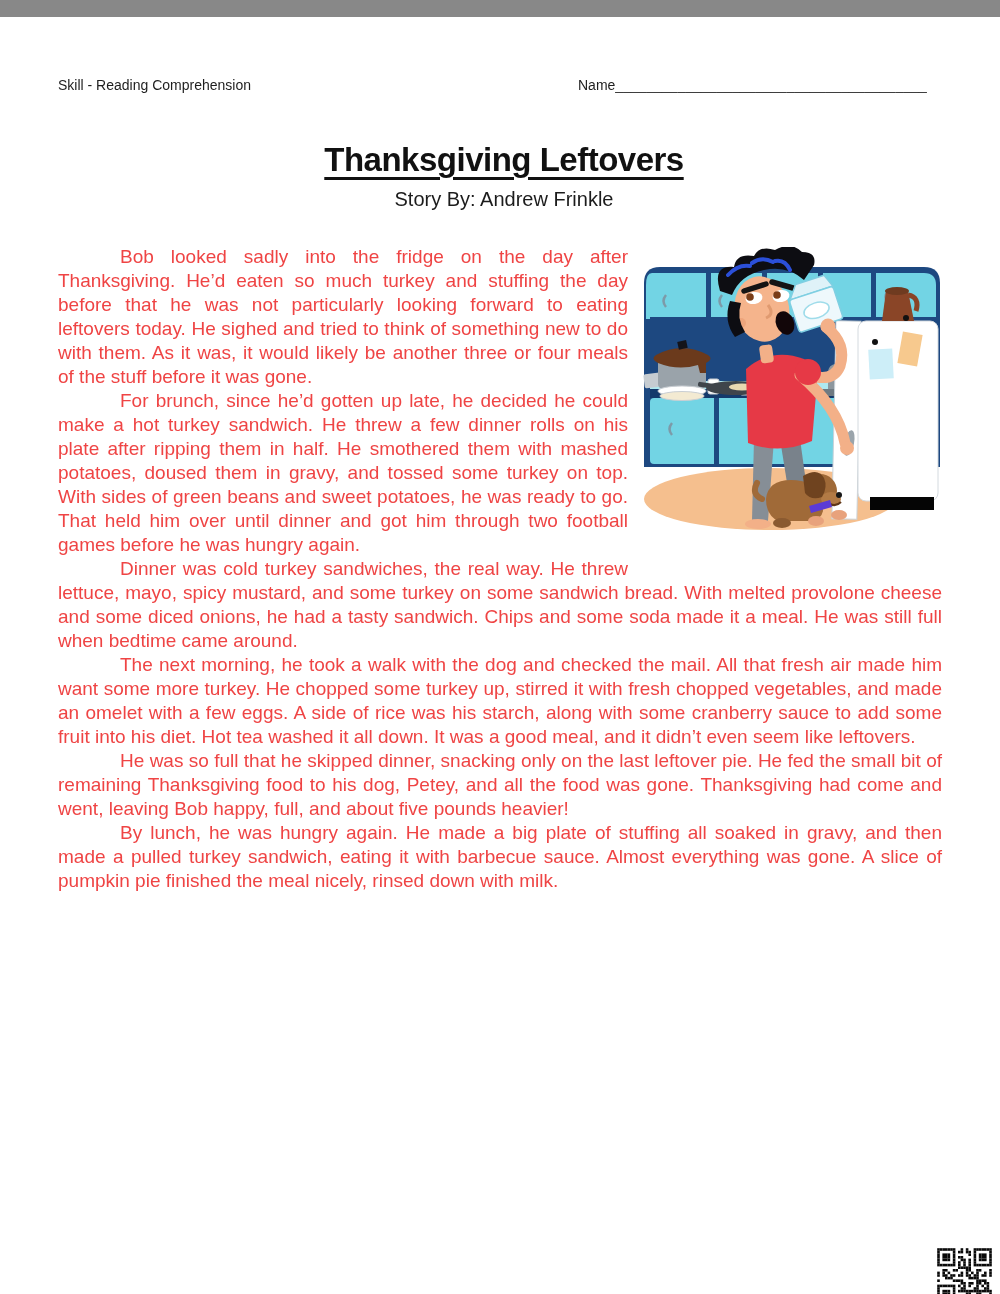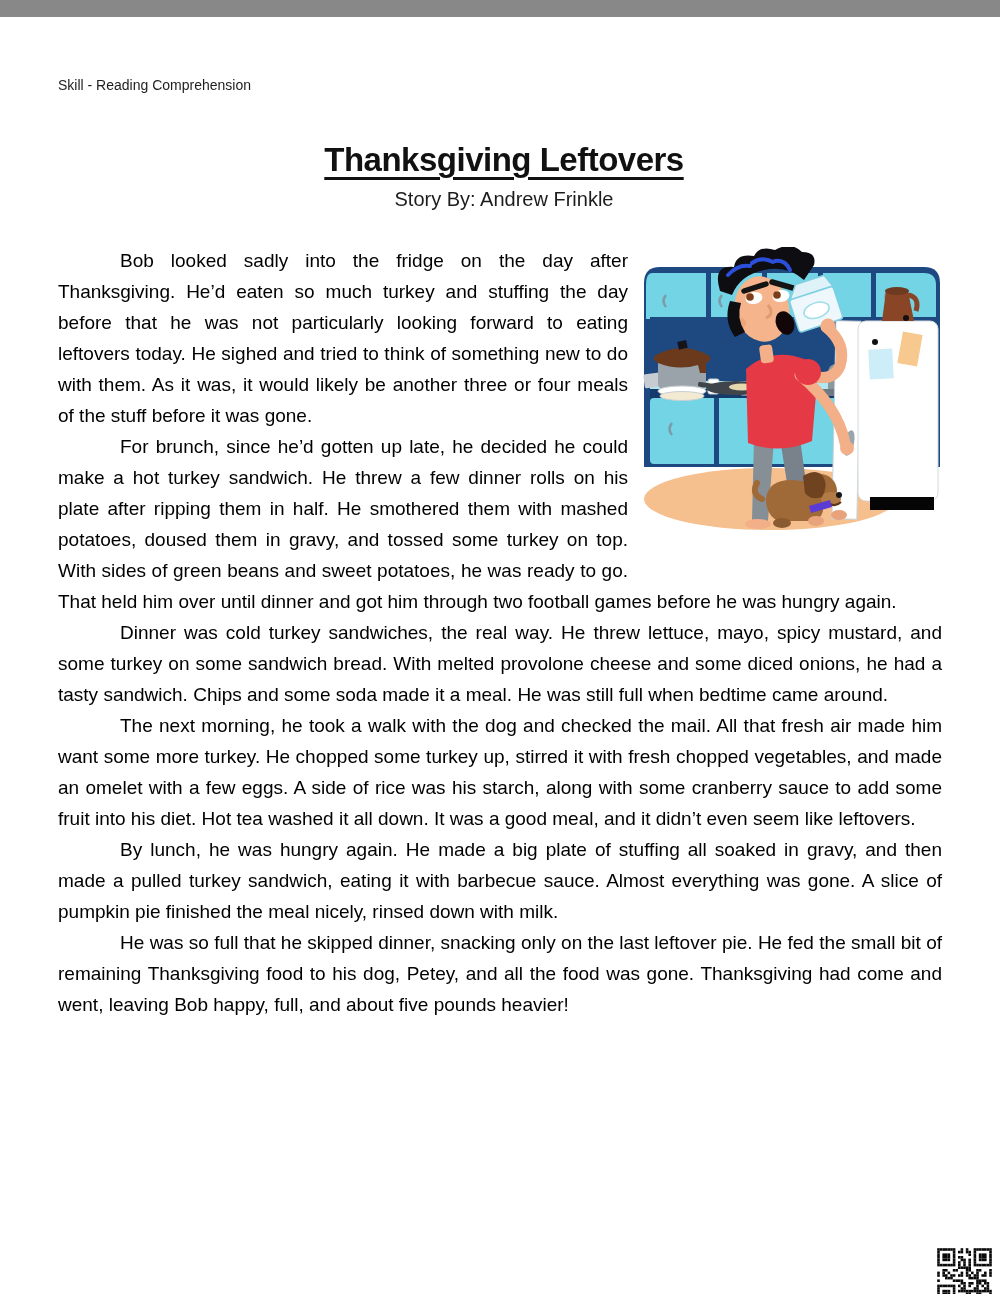--- a/index.html
+++ b/index.html
@@ -15,41 +15,42 @@
   
   .titlewrap{position:absolute;top:124px;left:4px;width:100%;text-align:center;}
   .title{
     margin:0;font-size:33px;font-weight:bold;letter-spacing:-0.5px;color:#111;
     text-decoration:underline;text-decoration-thickness:3px;text-underline-offset:6px;
   }
   .byline{margin-top:9px;font-size:20px;color:#1c1c1c;}
   
   .story{
     position:absolute;top:228px;left:58px;width:884px;
-    font-size:19px;line-height:31px;text-align:justify;color:#000000;
+    font-size:19px;line-height:24px;text-align:justify;color:#ef4444;
   }
   .story p{margin:0;text-indent:62px;}
   .illustration{
     float:right;width:300px;height:287px;margin:2px 0 33px 14px;
   }
   
   .logo{position:absolute;left:14px;bottom:8px;display:flex;align-items:center;}
   .logoword{margin-left:9px;font-size:21.5px;font-weight:bold;letter-spacing:0.4px;white-space:nowrap;}
   .logoword .w1{color:#4b87f5;}
   .logoword .w2{color:#fcaf1f;}
   .scanline{position:absolute;right:86px;bottom:12px;font-size:23px;color:#2a2a2a;white-space:nowrap;}
   .qr{position:absolute;right:3px;bottom:3px;width:65px;height:65px;}
 </style>
 </head>
 <body>
 
 <div class="page">
 
   <div class="hdr">
     <span class="skill">Skill - Reading Comprehension</span>
+    <span class="namewrap"><span>Name</span><span class="nameline">________________________________________</span></span>
   </div>
 
   <div class="titlewrap">
     <h1 class="title">Thanksgiving Leftovers</h1>
     <div class="byline">Story By: Andrew Frinkle</div>
   </div>
 
   <div class="story">
     <div class="illustration">
       <svg viewBox="0 0 300 287" width="300" height="287">
@@ -160,22 +161,22 @@
         <ellipse cx="197" cy="268" rx="8" ry="5" fill="#e8a27c"></ellipse>
         <ellipse cx="174" cy="274" rx="8" ry="5" fill="#e8a27c"></ellipse>
         <ellipse cx="140" cy="276" rx="9" ry="5" fill="#8a5a30"></ellipse>
       </svg>
     </div>
     <div id="story-paragraphs">
         <p>Bob looked sadly into the fridge on the day after Thanksgiving. He’d eaten so much turkey and stuffing the day before that he was not particularly looking forward to eating leftovers today. He sighed and tried to think of something new to do with them. As it was, it would likely be another three or four meals of the stuff before it was gone.</p>
         <p>For brunch, since he’d gotten up late, he decided he could make a hot turkey sandwich. He threw a few dinner rolls on his plate after ripping them in half. He smothered them with mashed potatoes, doused them in gravy, and tossed some turkey on top. With sides of green beans and sweet potatoes, he was ready to go. That held him over until dinner and got him through two football games before he was hungry again.</p>
         <p>Dinner was cold turkey sandwiches, the real way. He threw lettuce, mayo, spicy mustard, and some turkey on some sandwich bread. With melted provolone cheese and some diced onions, he had a tasty sandwich. Chips and some soda made it a meal. He was still full when bedtime came around.</p>
         <p>The next morning, he took a walk with the dog and checked the mail. All that fresh air made him want some more turkey. He chopped some turkey up, stirred it with fresh chopped vegetables, and made an omelet with a few eggs. A side of rice was his starch, along with some cranberry sauce to add some fruit into his diet. Hot tea washed it all down. It was a good meal, and it didn’t even seem like leftovers.</p>
+        <p>He was so full that he skipped dinner, snacking only on the last leftover pie. He fed the small bit of remaining Thanksgiving food to his dog, Petey, and all the food was gone. Thanksgiving had come and went, leaving Bob happy, full, and about five pounds heavier!</p>
         <p>By lunch, he was hungry again. He made a big plate of stuffing all soaked in gravy, and then made a pulled turkey sandwich, eating it with barbecue sauce. Almost everything was gone. A slice of pumpkin pie finished the meal nicely, rinsed down with milk.</p>
-        <p>He was so full that he skipped dinner, snacking only on the last leftover pie. He fed the small bit of remaining Thanksgiving food to his dog, Petey, and all the food was gone. Thanksgiving had come and went, leaving Bob happy, full, and about five pounds heavier!</p>
       </div>
   </div>
 
   <svg class="qr" id="qr-svg" viewBox="0 0 25 25">
       <rect x="0" y="0" width="25" height="25" fill="#ffffff"></rect>
       <rect x="2" y="2" width="1" height="1" fill="#0a0a0a"></rect>
       <rect x="3" y="2" width="1" height="1" fill="#0a0a0a"></rect>
       <rect x="4" y="2" width="1" height="1" fill="#0a0a0a"></rect>
       <rect x="5" y="2" width="1" height="1" fill="#0a0a0a"></rect>
       <rect x="6" y="2" width="1" height="1" fill="#0a0a0a"></rect>

